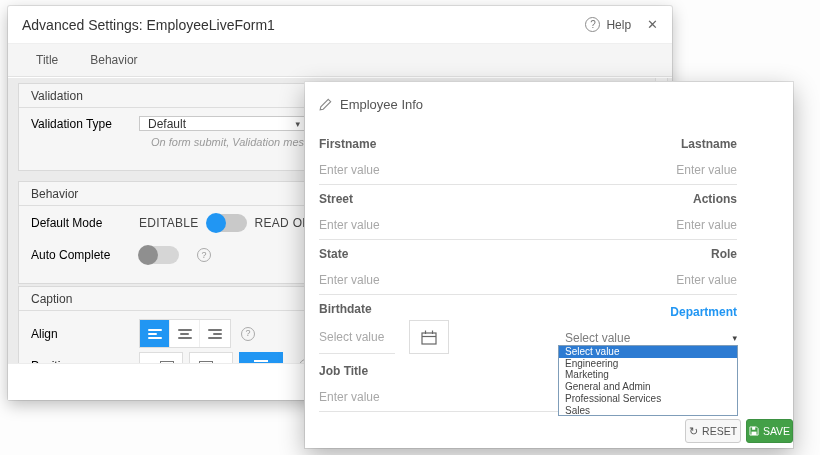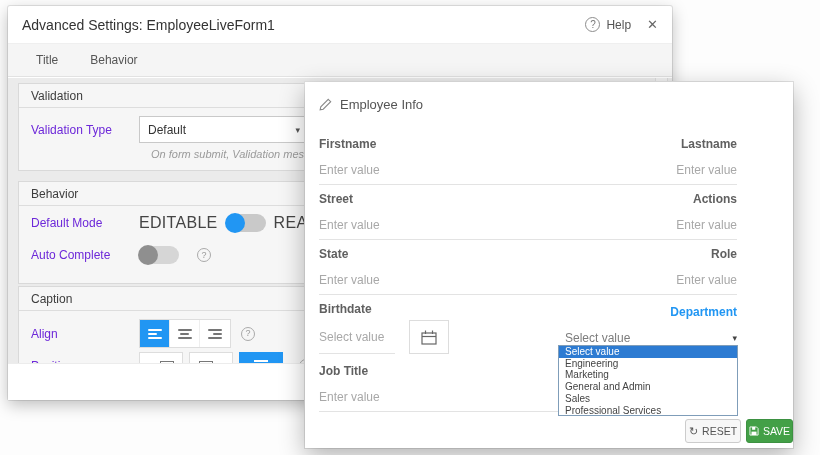--- a/index.html
+++ b/index.html
@@ -32,40 +32,40 @@
              background:#ebebeb; overflow:hidden; }
 
   .section { position:absolute; left:10px; right:22px; background:#f6f6f6;
              border:1px solid #d9d9d9; overflow:hidden; }
   #sec-validation { top:5px;  height:88px; }
   #sec-behavior   { top:103px; height:103px; }
   #sec-caption    { top:208px; height:150px; }
   .sec-title { height:24px; line-height:24px; padding:0 12px; font-size:12px;
                color:#3d3d3d; border-bottom:1px solid #ddd; }
   .srow { display:flex; align-items:center; margin:8px 12px 0 12px; }
-  .srow-label { width:108px; font-size:12px; color:#6d28d9; flex:0 0 108px; }
-
-  .sel-box { width:170px; height:27px; background:#fff; border:1px solid #c9c9c9;
+  .srow-label { width:108px; font-size:12px; color:#000000; flex:0 0 108px; }
+
+  .sel-box { width:170px; height:15px; background:#fff; border:1px solid #c9c9c9;
              display:flex; align-items:center; justify-content:space-between;
              padding:0 8px; font-size:12px; color:#333; }
   .sel-caret { font-size:9px; color:#555; }
   .qicon { width:14px; height:14px; border:1px solid #aaa; border-radius:50%;
            font-size:9px; color:#999; display:flex; align-items:center;
            justify-content:center; margin-left:10px; flex:0 0 14px; line-height:1; }
   .hint { margin:5px 12px 0 132px; font-size:11px; font-style:italic;
           color:#9a9a9a; white-space:nowrap; }
 
   .tgl { width:40px; height:18px; border-radius:10px; background:#c9c9c9;
          position:relative; margin:0 8px; flex:0 0 40px; }
   .tgl .knob { position:absolute; left:-1px; top:-1px; width:20px; height:20px;
                border-radius:50%; }
   .tgl.on .knob { background:#2196f3; }
   .tgl.off { background:#d6d6d6; }
   .tgl.off .knob { background:#8f8f8f; }
-  .tgl-side { font-size:16px; color:#444; letter-spacing:.3px; }
+  .tgl-side { font-size:12px; color:#444; letter-spacing:.3px; }
 
   .btn-group { display:flex; background:#fff; border:1px solid #ddd; }
   .abtn { width:30px; height:27px; display:flex; align-items:center;
           justify-content:center; border-right:1px solid #eee; background:#fff; }
   .abtn:last-child { border-right:none; }
   .abtn.sel { background:#2196f3; }
   .alico { display:flex; flex-direction:column; gap:2px; width:14px; }
   .alico span { height:2px; background:#767676; border-radius:1px; }
   .abtn.sel .alico span { background:#fff; }
   .al-left span:nth-child(2){ width:9px; align-self:flex-start; }
@@ -295,22 +295,22 @@
         <span>Select value</span>
         <span class="dd-caret">▾</span>
       </div>
     </div>
 
     <div class="dd-list">
       <div class="dd-item sel">Select value</div>
       <div class="dd-item">Engineering</div>
       <div class="dd-item">Marketing</div>
       <div class="dd-item">General and Admin</div>
+      <div class="dd-item">Professional Services</div>
       <div class="dd-item">Sales</div>
-      <div class="dd-item">Professional Services</div>
     </div>
 
     <div class="btn-reset">
       <span class="ricon">↻</span>
       <span>RESET</span>
     </div>
     <div class="btn-save">
       <svg width="10" height="10" viewBox="0 0 16 16">
         <path d="M1.5 1.5h10.5l2.5 2.5v10.5H1.5z" fill="none" stroke="#fff" stroke-width="1.4"></path>
         <rect x="5" y="1.5" width="5" height="4.5" fill="#fff"></rect>

